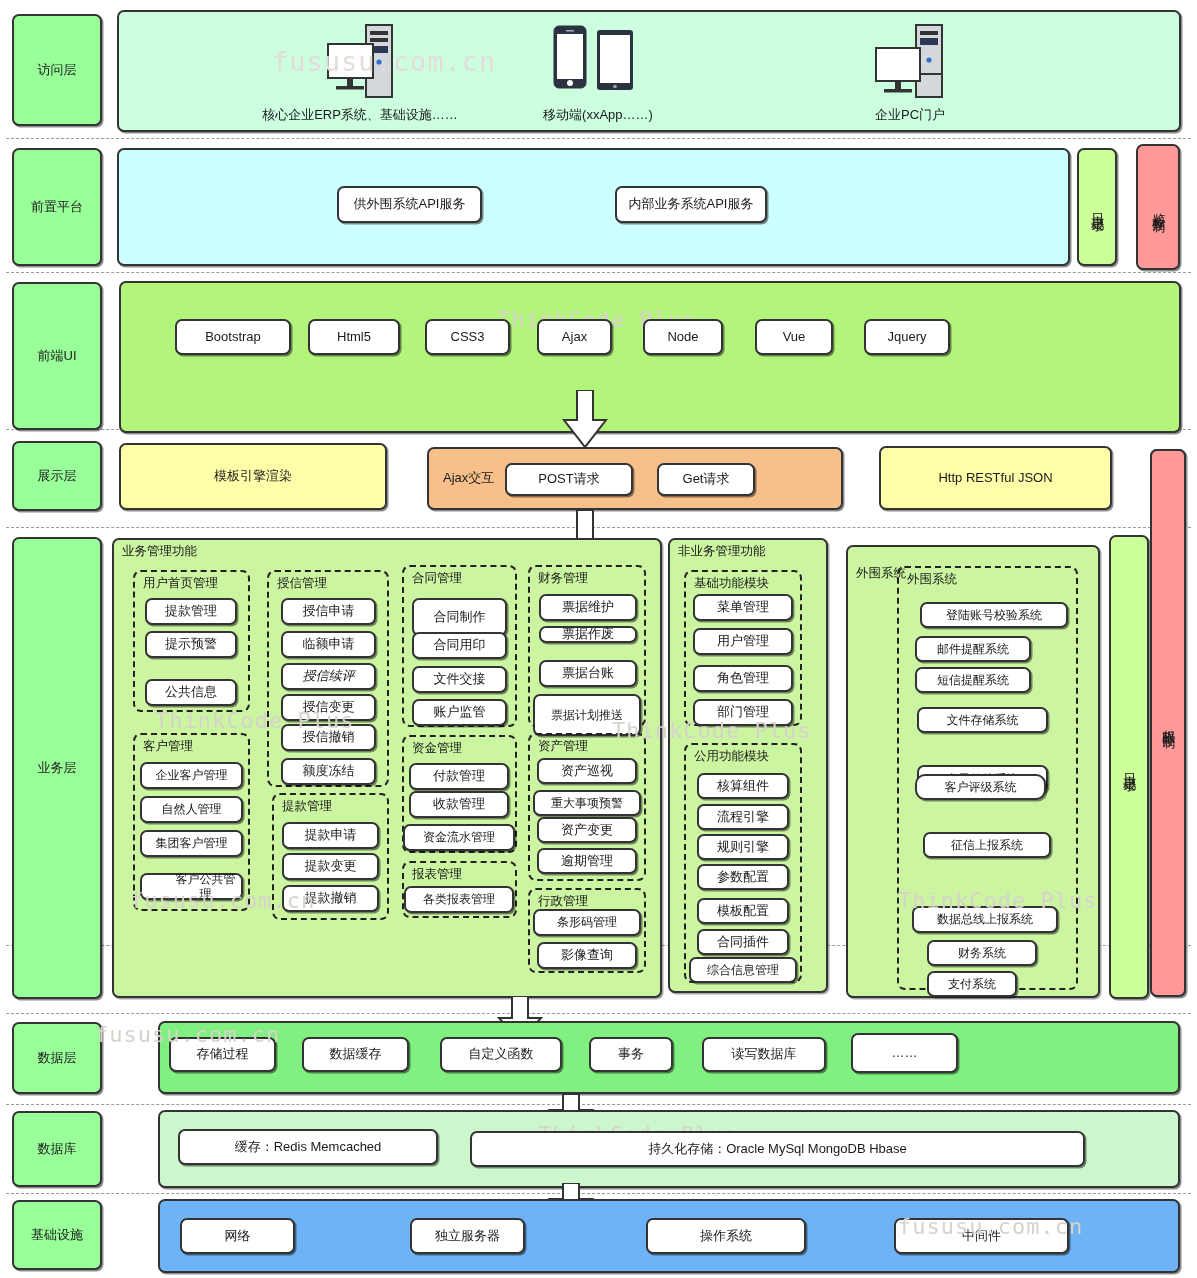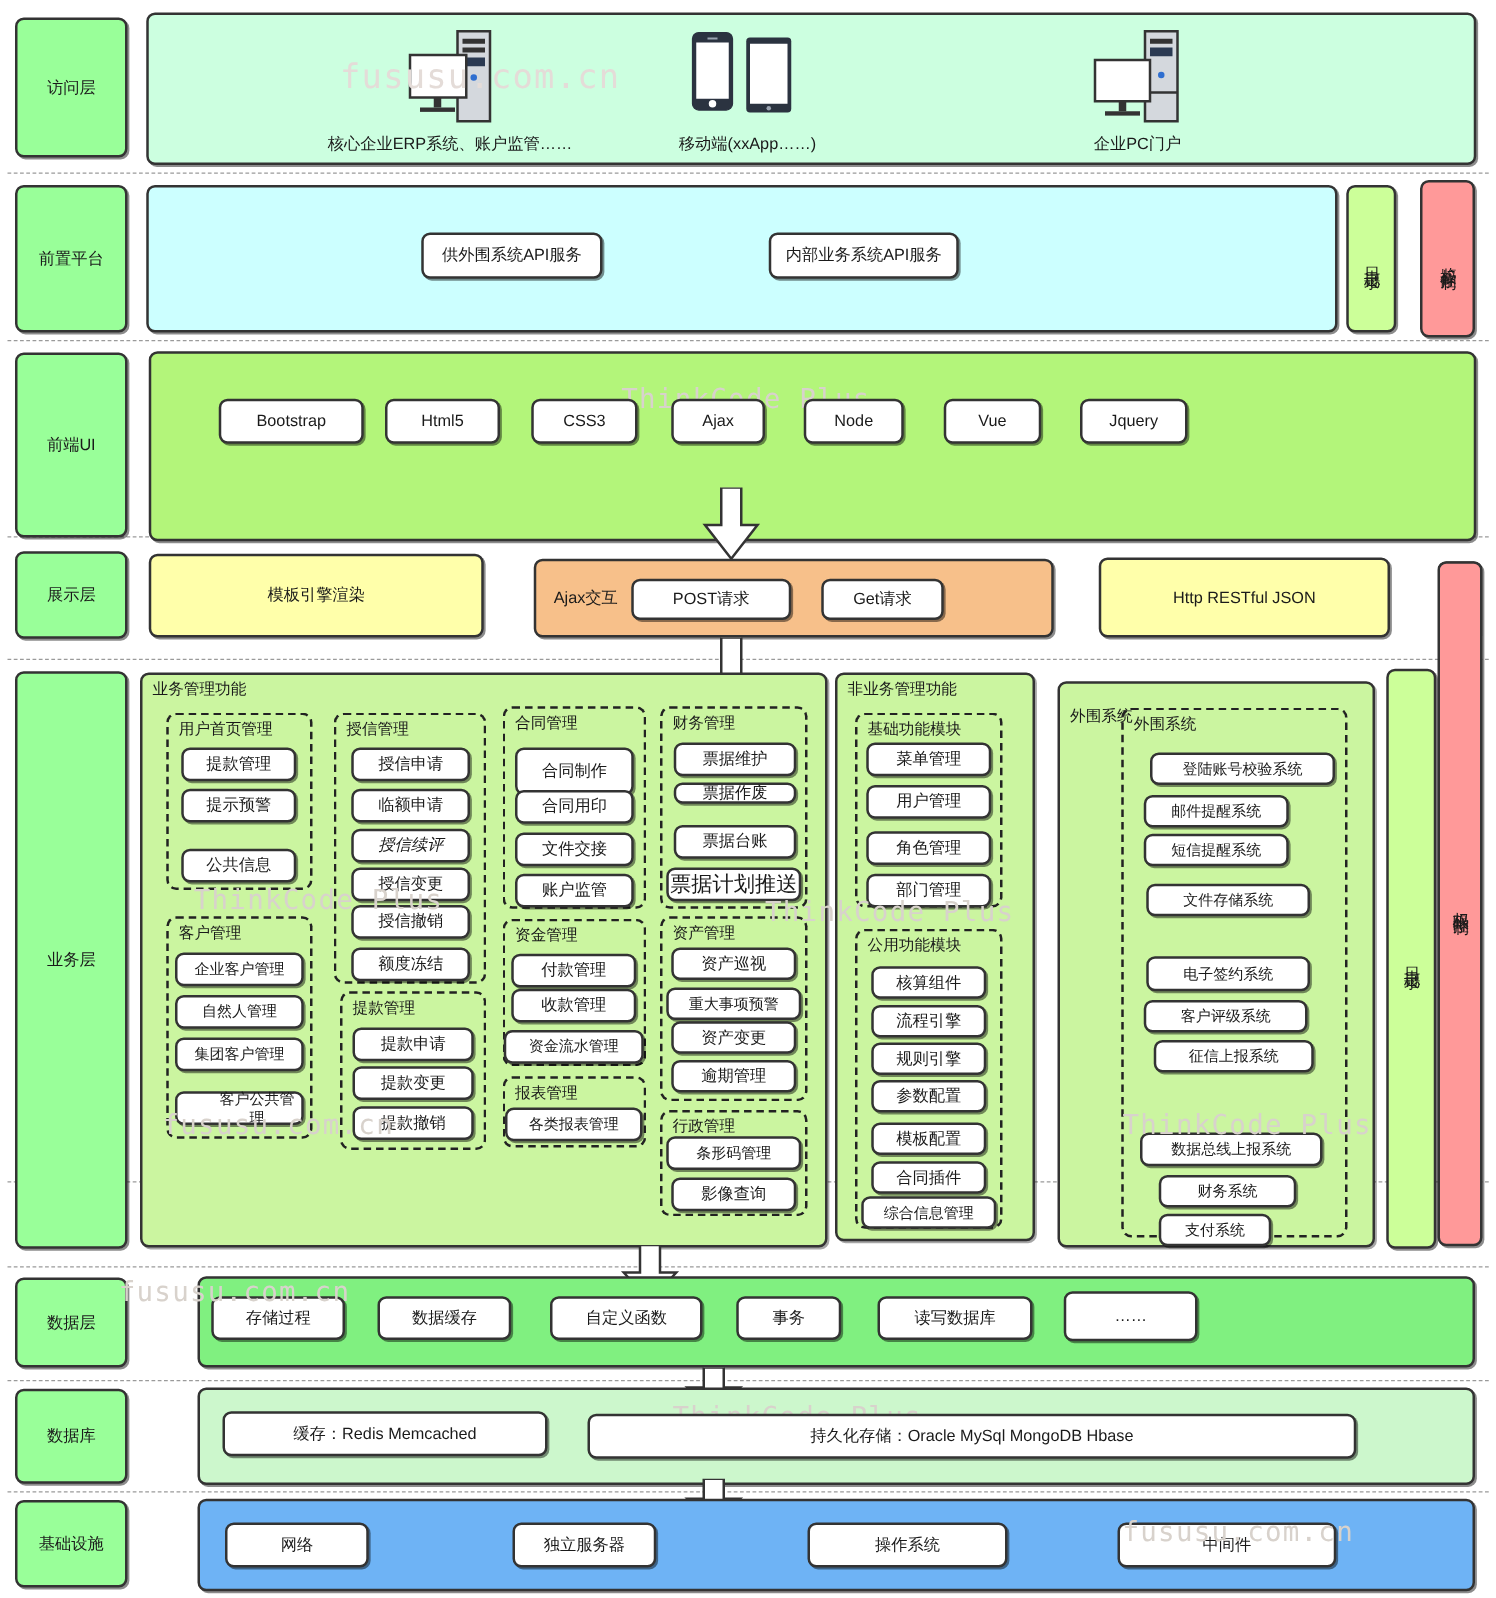--- a/index.html
+++ b/index.html
@@ -166,21 +166,21 @@
       <rect x="46" y="3" width="26" height="72" fill="#d4d8dd" stroke="#333" stroke-width="2"></rect>
       <rect x="50" y="9" width="18" height="4" fill="#333"></rect>
       <rect x="50" y="16" width="18" height="4" fill="#333"></rect>
       <rect x="50" y="24" width="18" height="7" fill="#2b3a52"></rect>
       <circle cx="59" cy="40" r="2.6" fill="#2f6fd0"></circle>
       <rect x="8" y="22" width="45" height="34" fill="#ffffff" stroke="#333" stroke-width="2"></rect>
       <rect x="27" y="56" width="6" height="8" fill="#333"></rect>
       <rect x="16" y="64" width="28" height="3.5" fill="#333"></rect>
     </svg>
   </div>
-  <div class="icon-caption" style="left:200px; top:106px; width:320px;">核心企业ERP系统、账户监管……</div>
+  <div class="icon-caption" style="left:200px; top:106px; width:320px;">核心企业ERP系统、基础设施……</div>
 
   <div class="dev" style="left:551px; top:22px;">
     <svg width="92" height="80" viewBox="0 0 92 80">
       <rect x="3" y="4" width="32" height="62" rx="5" fill="#2b3340" stroke="#2b3340" stroke-width="1"></rect>
       <rect x="6" y="12" width="26" height="45" fill="#ffffff"></rect>
       <circle cx="19" cy="61" r="3" fill="#ffffff"></circle>
       <rect x="15" y="8" width="8" height="1.6" fill="#9aa3b0"></rect>
       <rect x="46" y="8" width="36" height="60" rx="3" fill="#2b3340"></rect>
       <rect x="49" y="13" width="30" height="48" fill="#ffffff"></rect>
       <circle cx="64" cy="64.5" r="1.8" fill="#9aa3b0"></circle>
@@ -348,21 +348,21 @@
   </div>
   <div class="bx chip" style="left:539px; top:594px; width:98px; height:27px;">
       <span>票据维护</span>
     </div>
   <div class="bx chip" style="left:539px; top:626px; width:98px; height:17px;">
       <span>票据作废</span>
     </div>
   <div class="bx chip" style="left:539px; top:660px; width:98px; height:27px;">
       <span>票据台账</span>
     </div>
-  <div class="bx chip" style="left:533px; top:694px; width:108px; height:27px; font-size:17px;">
+  <div class="bx chip" style="left:533px; top:694px; width:108px; height:42px; font-size:12px;">
       <span>票据计划推送</span>
     </div>
 
   <div class="dash" style="left:133px; top:733px; width:117px; height:178px;">
     <span class="grp-title">客户管理</span>
   </div>
   <div class="bx chip" style="left:140px; top:762px; width:103px; height:27px; font-size:12px;">
       <span>企业客户管理</span>
     </div>
   <div class="bx chip" style="left:140px; top:796px; width:103px; height:27px; font-size:12px;">
@@ -494,21 +494,21 @@
     </div>
   <div class="bx chip" style="left:915px; top:667px; width:116px; height:26px; font-size:12px;">
       <span>短信提醒系统</span>
     </div>
   <div class="bx chip" style="left:917px; top:707px; width:131px; height:26px; font-size:12px;">
       <span>文件存储系统</span>
     </div>
   <div class="bx chip" style="left:917px; top:765px; width:131px; height:28px; font-size:12px;">
       <span>电子签约系统</span>
     </div>
-  <div class="bx chip" style="left:915px; top:800px; width:131px; height:26px; font-size:12px;">
+  <div class="bx chip" style="left:915px; top:774px; width:131px; height:26px; font-size:12px;border-radius:10px;">
       <span>客户评级系统</span>
     </div>
   <div class="bx chip" style="left:923px; top:832px; width:128px; height:26px; font-size:12px;">
       <span>征信上报系统</span>
     </div>
   <div class="bx chip" style="left:912px; top:906px; width:146px; height:27px; font-size:12px;">
       <span>数据总线上报系统</span>
     </div>
   <div class="bx chip" style="left:927px; top:940px; width:110px; height:26px; font-size:12px;">
       <span>财务系统</span>

